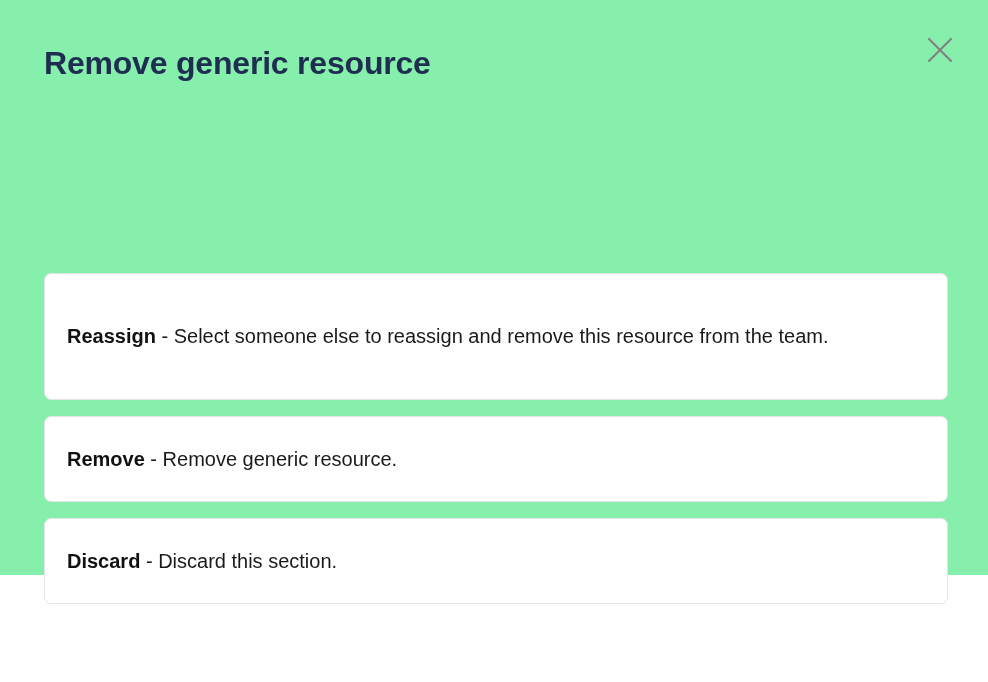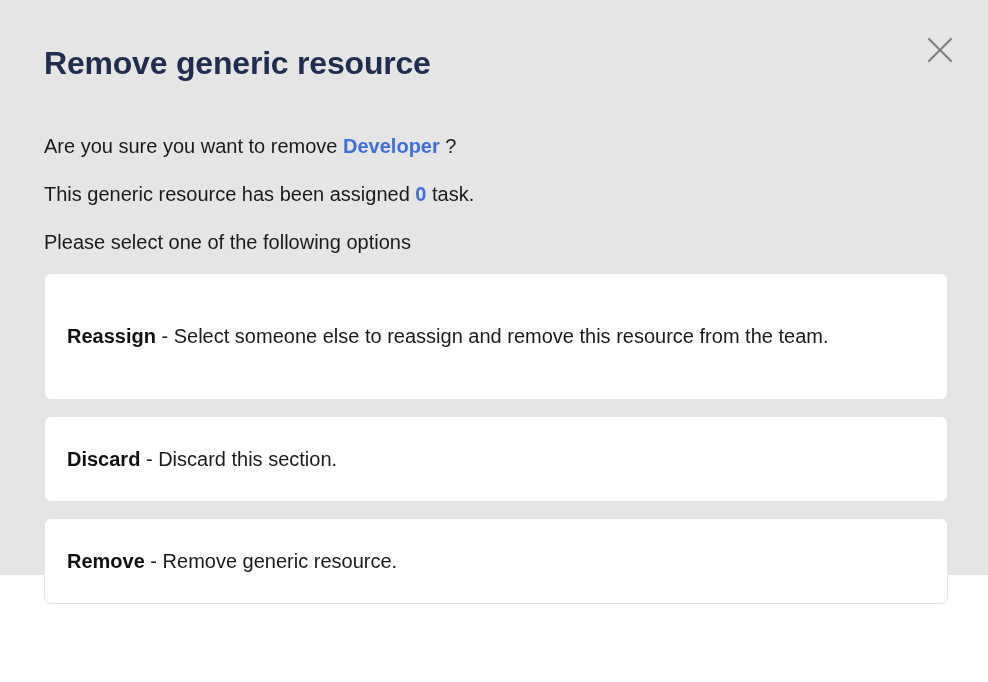--- a/index.html
+++ b/index.html
@@ -15,21 +15,21 @@
     -webkit-font-smoothing: antialiased;
     overflow: hidden;
   }
 
   .dialog {
     position: relative;
     width: 988px;
     height: 575px;
     box-sizing: border-box;
     padding: 4px;
-    background: #e5e5e5;
+    background: #86efac;
   }
 
   
   .close-btn {
     position: absolute;
     top: 28px;
     right: 26px;
     width: 44px;
     height: 44px;
     display: flex;
@@ -118,37 +118,30 @@
 
   <button class="close-btn" aria-label="Close">
     <span>
       <svg width="26" height="26" viewBox="0 0 26 26" aria-hidden="true">
         <line x1="2" y1="2" x2="24" y2="24" stroke="#808080" stroke-width="2.2" stroke-linecap="round"></line>
         <line x1="24" y1="2" x2="2" y2="24" stroke="#808080" stroke-width="2.2" stroke-linecap="round"></line>
       </svg>
     </span>
   </button>
 
-  <div class="body-copy">
-    <div class="body-line"><span>Are you sure you want to remove </span><span class="accent">Developer</span><span> ?</span></div>
-
-    <div class="body-line"><span>This generic resource has been assigned </span><span class="accent">0</span><span> task.</span></div>
-
-    <div class="body-line">Please select one of the following options</div>
-  </div>
 
   <div class="options">
 
     <div class="option-card tall">
       <div class="option-text"><span class="option-name">Reassign</span><span> - Select someone else to reassign and remove this resource from the team.</span></div>
     </div>
 
     <div class="option-card short">
-      <div class="option-text"><span class="option-name">Discard</span><span> - Discard this section.</span></div>
+      <div class="option-text"><span class="option-name">Remove</span><span> - Remove generic resource.</span></div>
     </div>
 
     <div class="option-card short">
-      <div class="option-text"><span class="option-name">Remove</span><span> - Remove generic resource.</span></div>
+      <div class="option-text"><span class="option-name">Discard</span><span> - Discard this section.</span></div>
     </div>
 
   </div>
 
 </div>
 
 </body></html>

